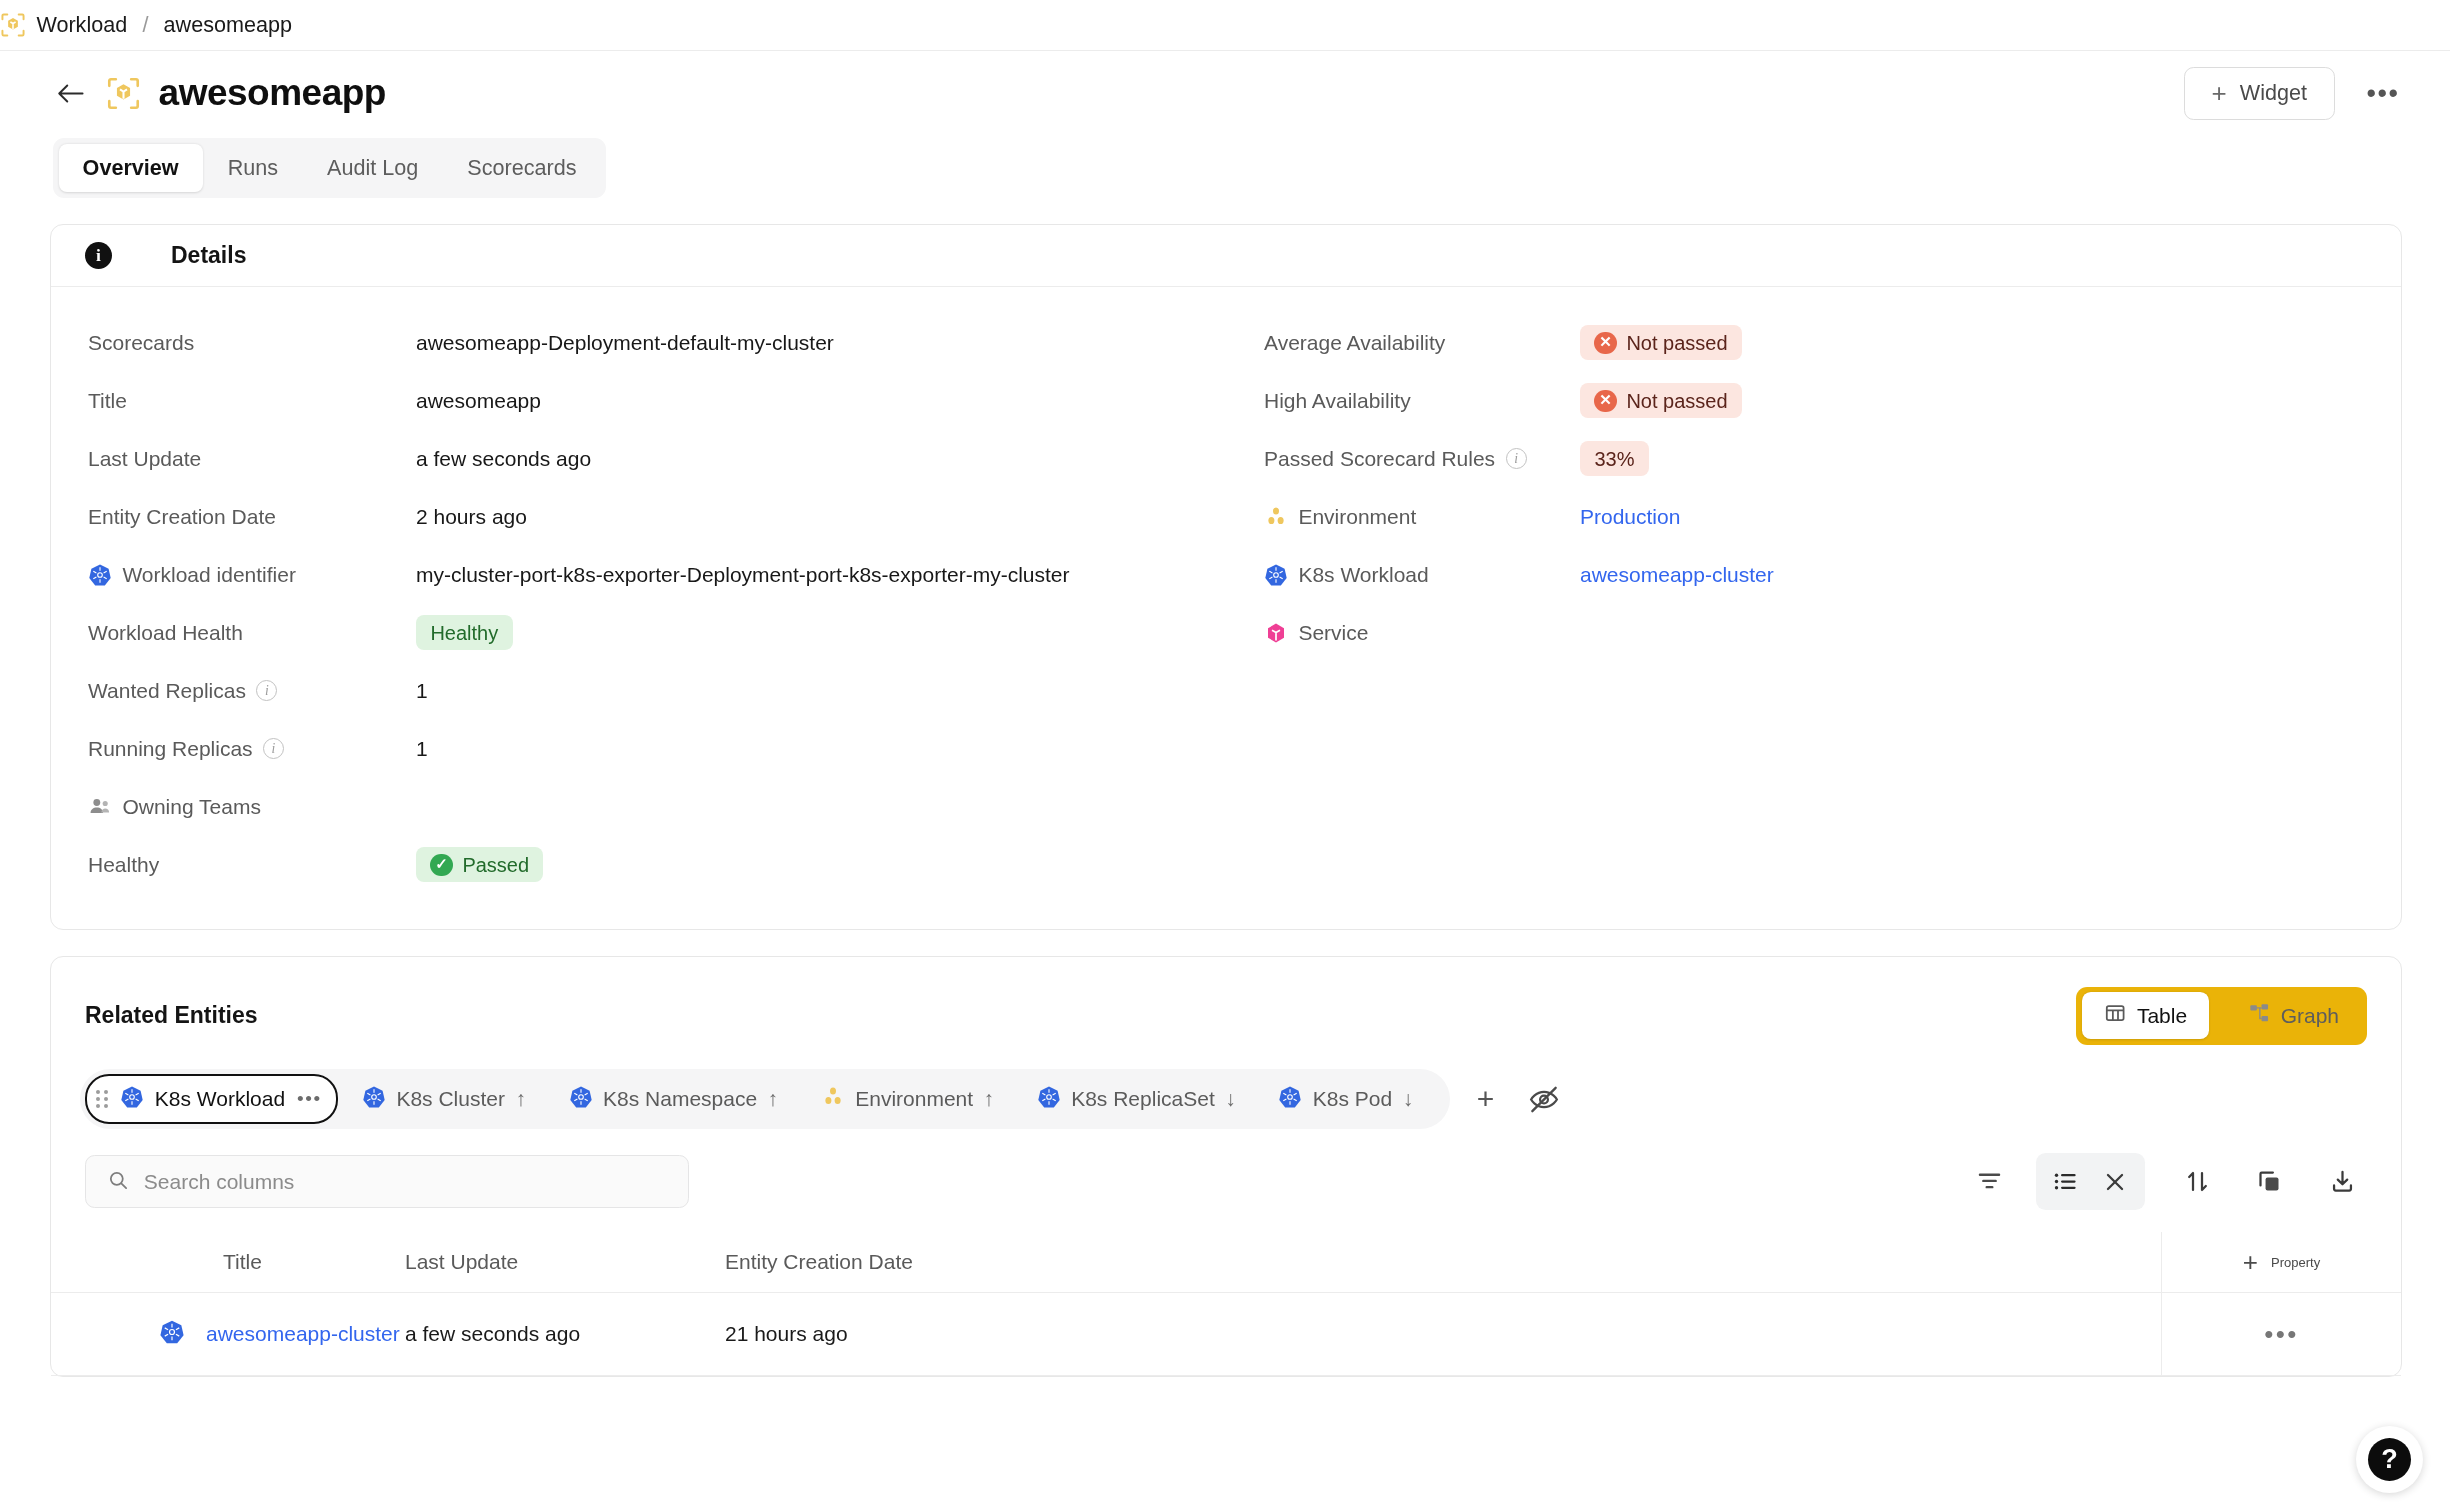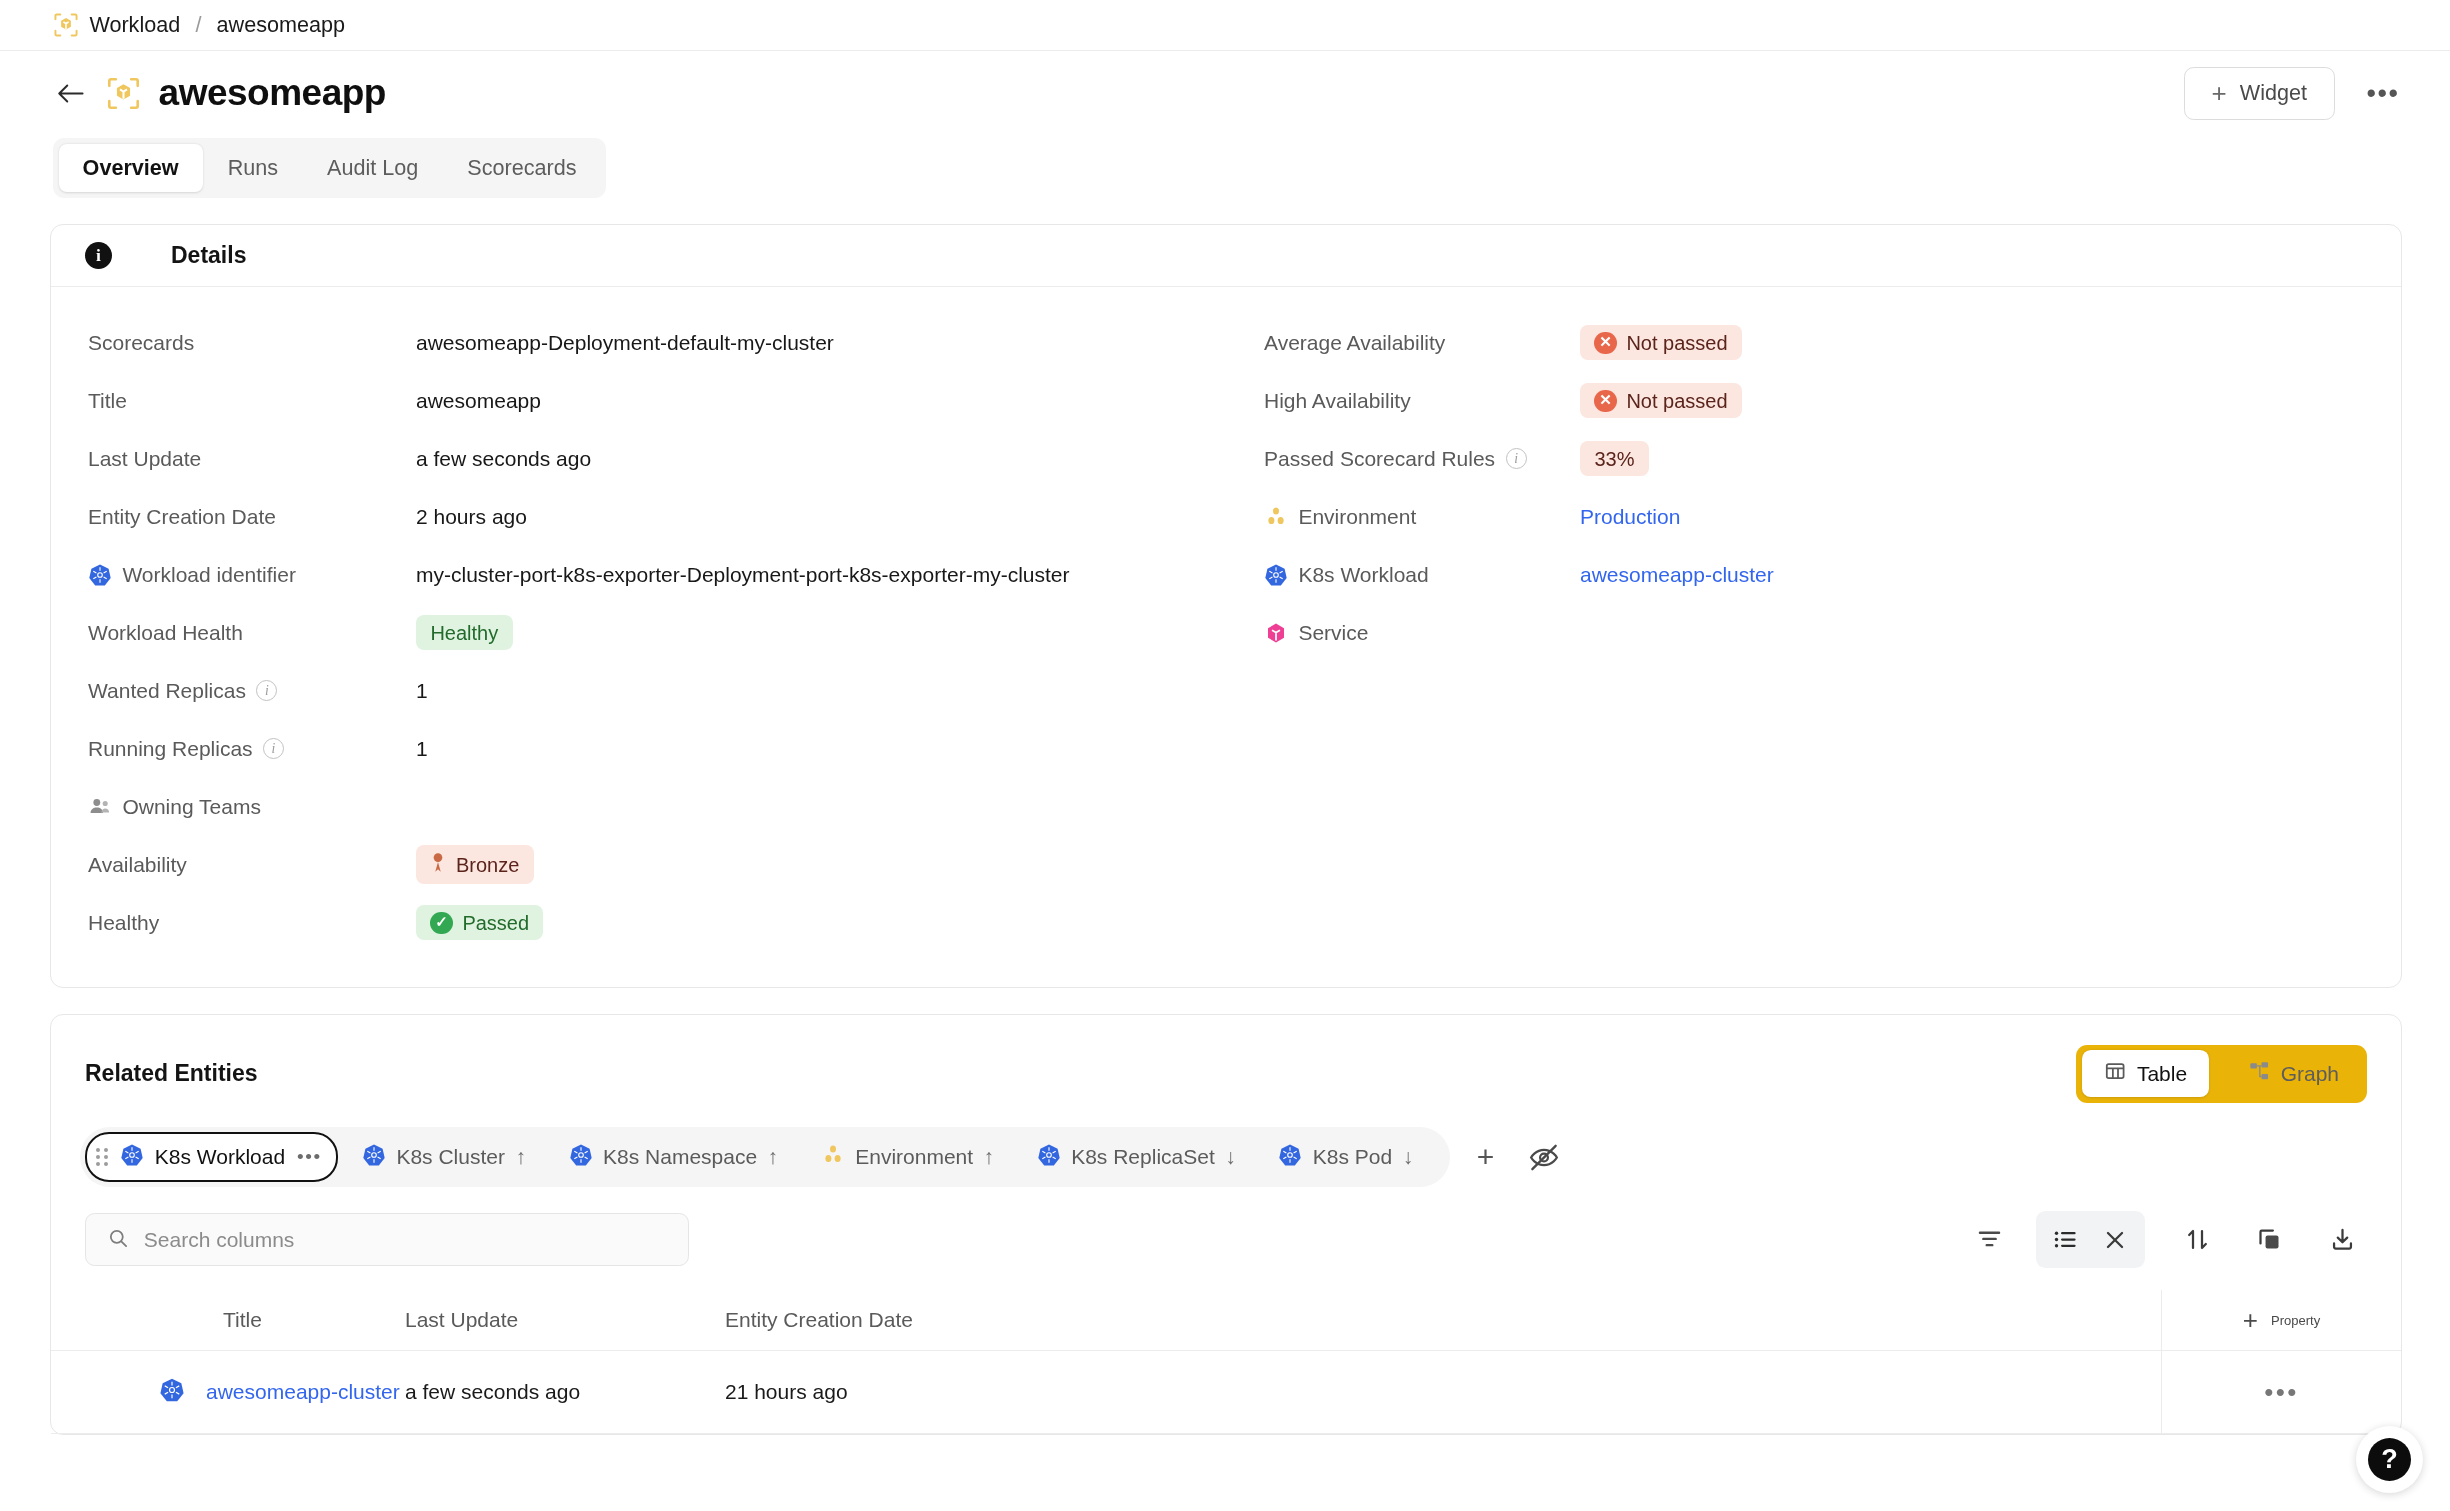--- a/index.html
+++ b/index.html
@@ -9,21 +9,20 @@
     font-family: "Liberation Sans", sans-serif;
     color: #1a1a1a;
     overflow: hidden;
   }
 
   
   .breadcrumb-bar {
     height: 51px;
     display: flex;
     align-items: center;
-    padding-left: 53px;
     border-bottom: 1.6px solid #ececec;
   }
   .breadcrumb {
     display: flex;
     align-items: center;
     gap: 10.4px;
     font-size: 21.6px;
     color: #1a1a1a;
   }
   .breadcrumb .sep { color: #9a9a9a; font-size: 21.6px; margin: 0 4.8px; }
@@ -521,34 +520,20 @@
               <path d="M3.2 21c0-4.2 3.5-6.6 7.8-6.6s7.8 2.4 7.8 6.6z" fill="#8d8d8d"></path>
               <circle cx="21.5" cy="9.2" r="3.2" fill="#b4b4b4"></circle>
               <path d="M16.6 20.4c.4-3.3 2.6-5 4.9-5 2.7 0 4.9 1.9 4.9 5z" fill="#b4b4b4"></path>
             </svg>
           </span>
           <span>Owning Teams</span>
         </div>
         <div class="dvalue"></div>
       </div>
 
-      <div class="drow">
-        <div class="dlabel">Availability</div>
-        <div class="dvalue">
-          <span class="badge badge-red">
-            <span>
-              <svg width="16" height="22.4" viewBox="0 0 20 28">
-                <circle cx="10" cy="7" r="5.4" fill="#c96a45"></circle>
-                <path d="M10 12.6l-3.4 12 3.4-3 3.4 3z" fill="#c96a45"></path>
-              </svg>
-            </span>
-            <span>Bronze</span>
-          </span>
-        </div>
-      </div>
 
       <div class="drow">
         <div class="dlabel">Healthy</div>
         <div class="dvalue">
           <span class="badge badge-green">
             <span class="badge-icon-ok">✓</span>
             <span>Passed</span>
           </span>
         </div>
       </div>

